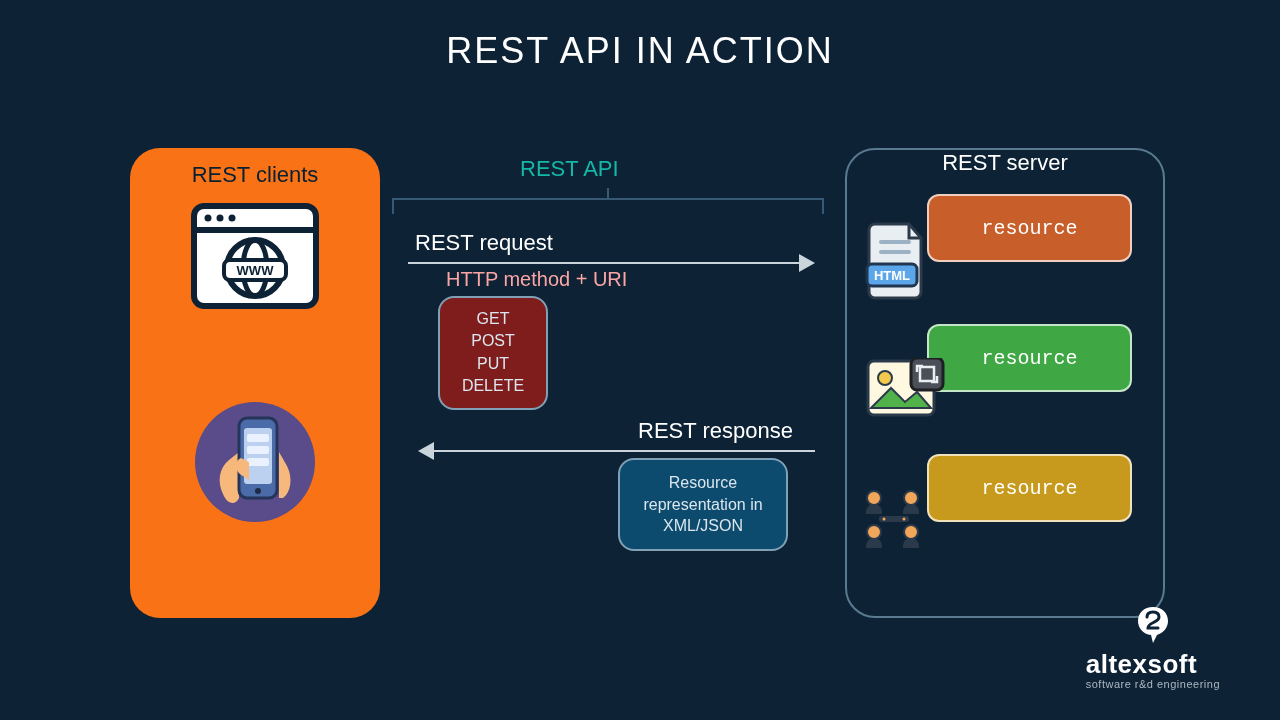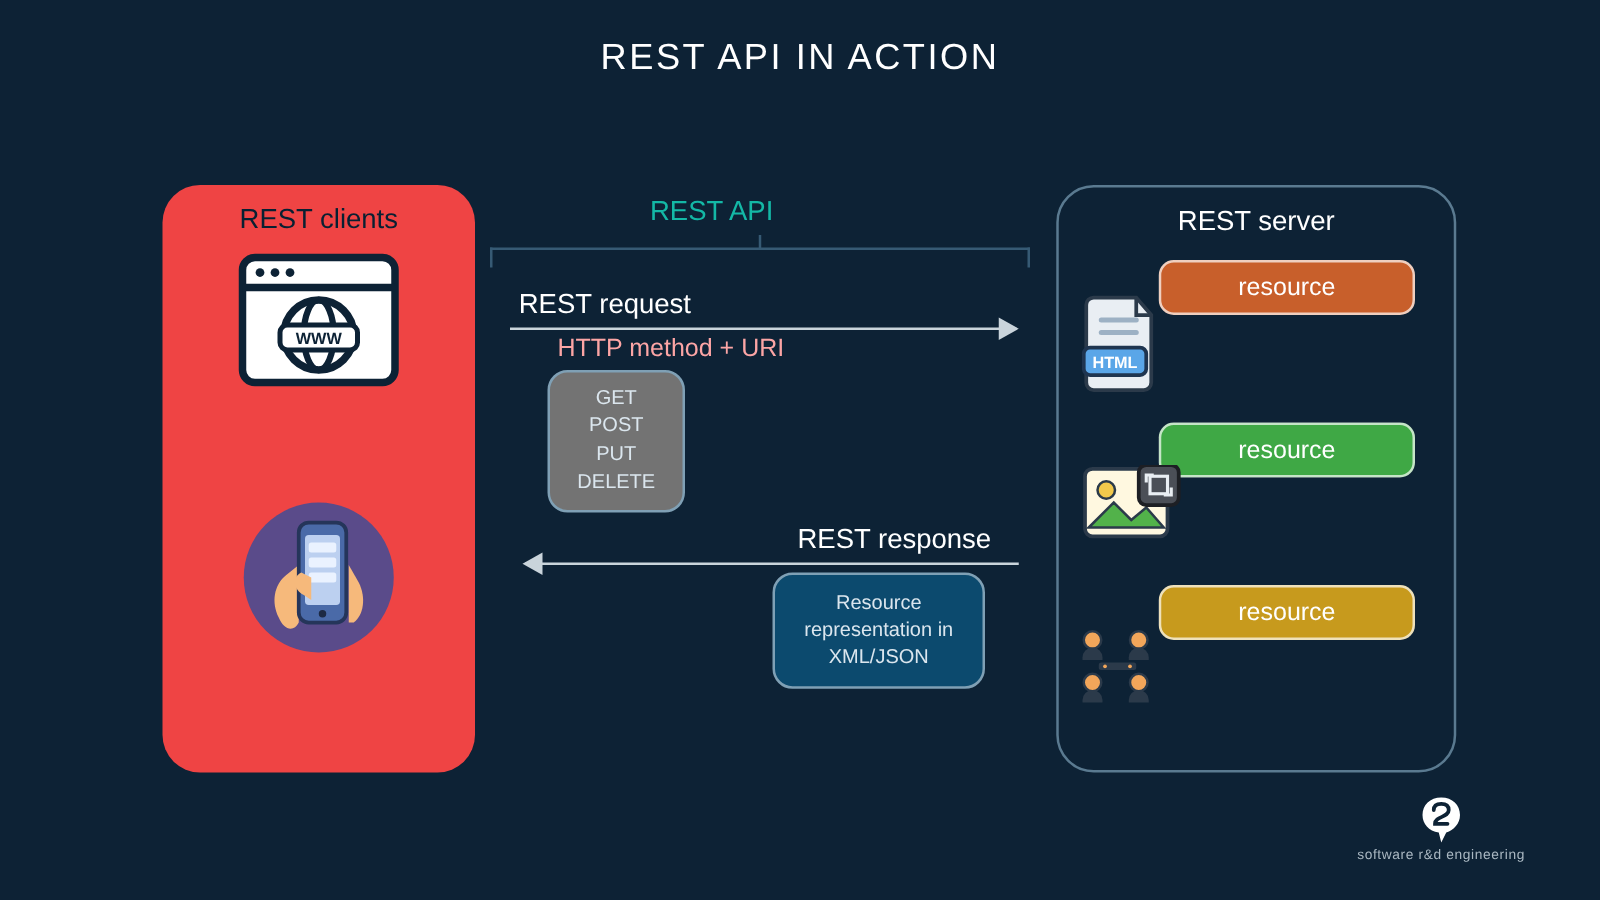--- a/index.html
+++ b/index.html
@@ -7,40 +7,40 @@
     width: 1280px;
     height: 720px;
     background: #0d2235;
     font-family: Arial, Helvetica, sans-serif;
     color: #fff;
     position: relative;
     overflow: hidden;
   }
   .title {
     text-align: center;
-    font-size: 29px;
+    font-size: 36px;
     font-weight: 400;
     letter-spacing: 2px;
     padding-top: 30px;
   }
   .diagram {
     position: absolute;
     top: 100px;
     left: 0;
     width: 1280px;
     height: 570px;
   }
   
   .clients-box {
     position: absolute;
     left: 130px;
     top: 48px;
     width: 250px;
     height: 470px;
-    background: #ef4444;
+    background: #f97316;
     border-radius: 30px;
     color: #082032;
     text-align: center;
     padding-top: 14px;
   }
   .clients-title {
     font-size: 22px;
     font-weight: 400;
     margin-bottom: 14px;
     color: #082032;
@@ -66,46 +66,46 @@
   
   .server-box {
     position: absolute;
     right: 115px;
     top: 48px;
     width: 320px;
     height: 470px;
     border: 2px solid #5a7a90;
     border-radius: 30px;
     text-align: center;
-    padding-top: 14px;
   }
   .server-title {
     font-size: 22px;
     font-weight: 400;
     margin-bottom: 18px;
     color: #fff;
   }
   .resource-row {
     position: relative;
     height: 110px;
     margin-bottom: 20px;
   }
   .resource-box {
     position: absolute;
     left: 80px;
     top: 0;
     width: 205px;
-    height: 44px;
+    height: 68px;
     border-radius: 12px;
     border: 2px solid rgba(255,255,255,0.7);
     color: #fff;
     font-size: 20px;
     display: flex;
     align-items: center;
     justify-content: center;
+    font-family: Liberation Mono, monospace;
   }
   .resource-orange { background: #c85f2b; }
   .resource-green  { background: #3fa845; }
   .resource-yellow { background: #c79a1d; }
   .resource-icon {
     position: absolute;
     left: 18px;
     top: 28px;
   }
 
@@ -174,21 +174,21 @@
     border-bottom: 9px solid transparent;
   }
   .req-arrow { left: 408px; top: 162px; width: 405px; }
   .resp-arrow { left: 420px; top: 350px; width: 395px; }
 
   .methods-box {
     position: absolute;
     left: 438px;
     top: 196px;
     width: 110px;
-    background: #737373;
+    background: #7f1d1d;
     border: 2px solid #7fa0b5;
     border-radius: 16px;
     padding: 10px 0;
     text-align: center;
     font-size: 16px;
     line-height: 1.4;
     color: #dbe6ee;
   }
 
   .resp-label {
@@ -357,14 +357,15 @@
   </div>
 </div>
 
 <div class="logo">
   <div class="logo-bubble">
     <svg viewBox="0 0 34 40" width="34" height="40">
       <path d="M17 2 C26 2 32 8 32 16 C32 23 27 28 21 30 L17 38 L15 30 C7 29 2 23 2 16 C2 8 8 2 17 2 Z" fill="#fff"></path>
       <path d="M11 12 C11 9 13 7 17 7 C21 7 23 9 23 12 C23 18 12 17 12 23 H22" fill="none" stroke="#0d2235" stroke-width="3" stroke-linecap="round"></path>
     </svg>
   </div>
+  <div class="logo-name">altexsoft</div>
   <div class="logo-sub">software r&amp;d engineering</div>
 </div>
 
 </body></html>

